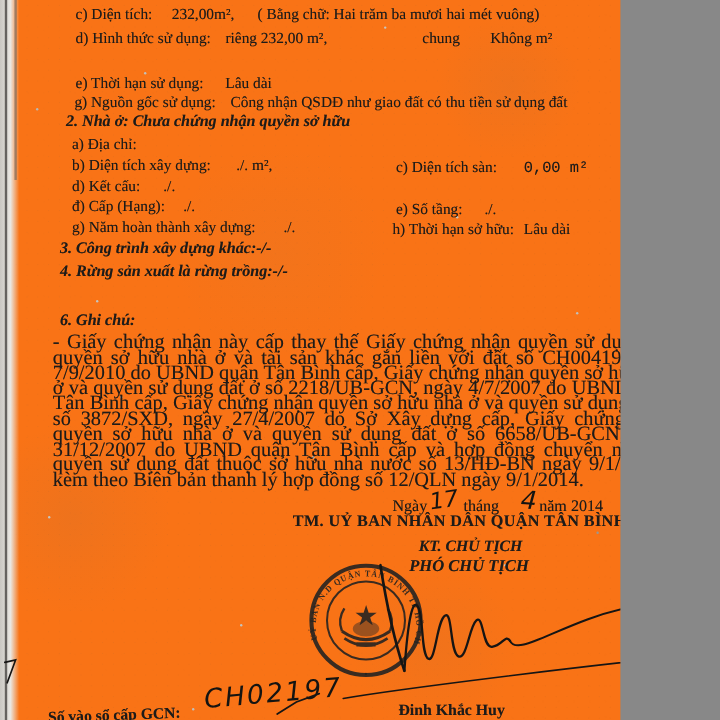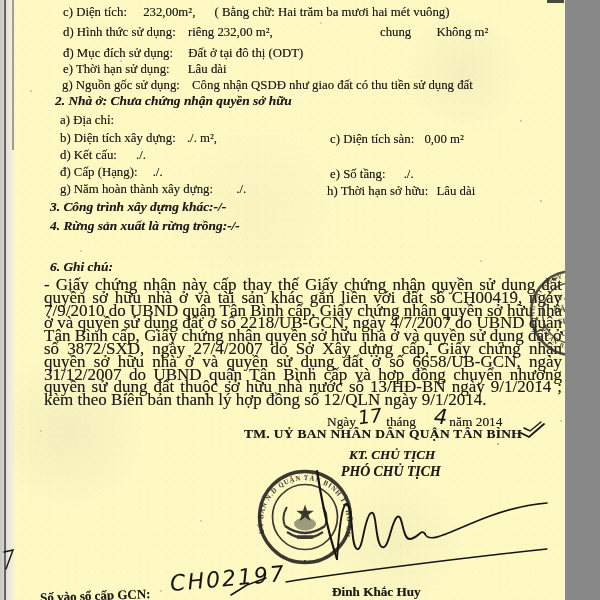--- a/index.html
+++ b/index.html
@@ -1,18 +1,18 @@
 <!DOCTYPE html>
 <html><head>
 <meta charset="utf-8">
 <style>
   html,body{margin:0;padding:0;background:#888;}
   .page{
-    position:relative;width:565px;height:600px;overflow:hidden;
-    background:#fef9c3;
+    position:relative;width:517px;height:600px;overflow:hidden;
+    background:#f97316;
     font-family:"Liberation Serif", serif;
     color:#1d1b19;
   }
   .page::before{
     content:"";position:absolute;inset:0;pointer-events:none;z-index:1;
     background:
       radial-gradient(circle at 82% 12%, rgba(110,108,102,.07), transparent 60px),
       radial-gradient(circle at 12% 72%, rgba(110,108,102,.08), transparent 80px),
       radial-gradient(circle at 45% 35%, rgba(130,128,120,.05), transparent 90px),
       radial-gradient(circle at 70% 90%, rgba(110,108,102,.06), transparent 70px);
@@ -68,46 +68,42 @@
   <div class="speckles"></div>
 
   <div class="ln" style="left:63px;top:5px;">
     <span class="seg">c) Diện tích:</span>
     <span class="seg" style="margin-left:13px;">232,00m²,</span>
     <span class="seg" style="margin-left:16px;">( Bằng chữ: Hai trăm ba mươi hai mét vuông)</span>
   </div>
   <div class="ln" style="left:63px;top:25px;">
     <span class="seg">d) Hình thức sử dụng:</span>
     <span class="seg" style="margin-left:9px;">riêng 232,00 m²,</span>
-    <span class="seg" style="margin-left:104px;text-align:right;">chung</span>
+    <span class="seg" style="margin-left:76px;text-align:right;">chung</span>
     <span class="seg" style="margin-left:22px;">Không m²</span>
-  </div>
-  <div class="ln" style="left:63px;top:46px;">
-    <span class="seg">đ) Mục đích sử dụng:</span>
-    <span class="seg" style="margin-left:12px;">Đất ở tại đô thị (ODT)</span>
   </div>
   <div class="ln" style="left:63px;top:62px;">
     <span class="seg">e) Thời hạn sử dụng:</span>
     <span class="seg" style="margin-left:15px;">Lâu dài</span>
   </div>
   <div class="ln" style="left:62px;top:78px;">
     <span class="seg">g) Nguồn gốc sử dụng:</span>
     <span class="seg" style="margin-left:9px;">Công nhận QSDĐ như giao đất có thu tiền sử dụng đất</span>
   </div>
 
   <div class="ln hd" style="left:55px;top:93px;">2. Nhà ở: Chưa chứng nhận quyền sở hữu</div>
   <div class="ln" style="left:60px;top:113px;">a) Địa chỉ:</div>
 
   <div class="ln" style="left:60px;top:131px;">
     <span class="seg">b) Diện tích xây dựng:</span>
-    <span class="seg" style="margin-left:8px;">./. m²,</span>
+    <span class="seg" style="margin-left:18px;">./. m²,</span>
   </div>
   <div class="ln" style="left:330px;top:132px;">
     <span class="seg">c) Diện tích sàn:</span>
-    <span class="seg" style="margin-left:7px;">0,00 m²</span>
+    <span class="seg" style="margin-left:19px;font-family:Liberation Mono, monospace;">0,00 m²</span>
   </div>
 
   <div class="ln" style="left:60px;top:148px;">
     <span class="seg">d) Kết cấu:</span>
     <span class="seg" style="margin-left:16px;">./.</span>
   </div>
 
   <div class="ln" style="left:60px;top:165px;">
     <span class="seg">đ) Cấp (Hạng):</span>
     <span class="seg" style="margin-left:12px;">./.</span>

